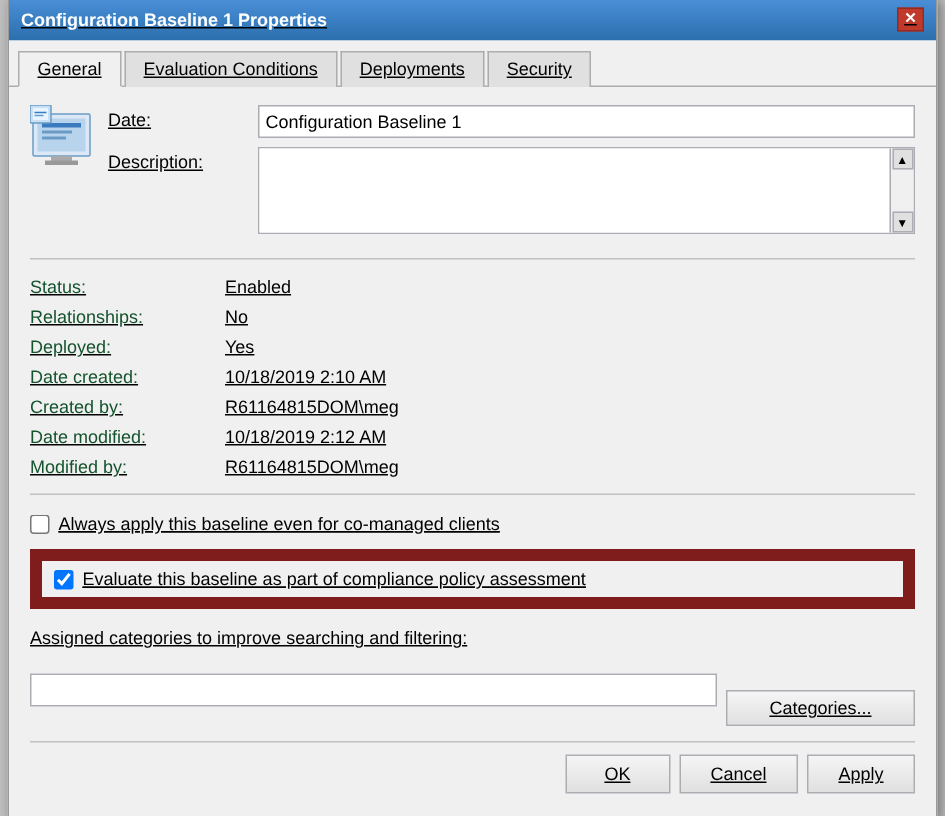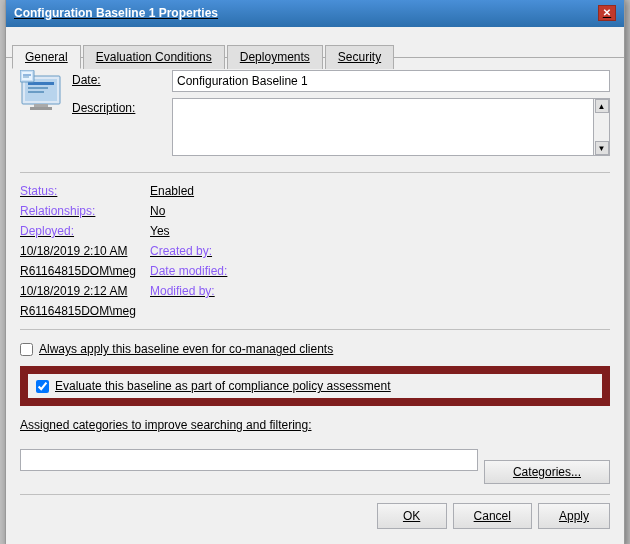--- a/index.html
+++ b/index.html
@@ -57,21 +57,21 @@
       gap: 2px;
     }
     .tab {
       padding: 4px 12px;
       border: 1px solid #adadad;
       background: #e0e0e0;
       cursor: pointer;
       font-size: 12px;
       border-bottom: none;
       position: relative;
-      top: 12px;
+      top: 1px;
     }
     .tab.active {
       background: #f0f0f0;
       border-bottom: 1px solid #f0f0f0;
       z-index: 1;
       font-weight: normal;
     }
     .content {
       padding: 12px 14px;
       background: #f0f0f0;
@@ -143,21 +143,21 @@
       border-top: 1px solid #c0c0c0;
       margin: 10px 0;
     }
     .info-grid {
       display: grid;
       grid-template-columns: 130px 1fr;
       gap: 4px 0;
       margin-bottom: 10px;
     }
     .info-label {
-      color: #8b5cf6;
+      color: #14532d;
       padding: 1px 0;
     }
     .info-value {
       color: #000;
       padding: 1px 0;
     }
     .checkbox-row {
       display: flex;
       align-items: center;
       gap: 6px;
@@ -327,20 +327,21 @@
     <div class="info-grid">
       <div class="info-label">Status:</div>
       <div class="info-value">Enabled</div>
 
       <div class="info-label">Relationships:</div>
       <div class="info-value">No</div>
 
       <div class="info-label">Deployed:</div>
       <div class="info-value">Yes</div>
 
+      <div class="info-label">Date created:</div>
       <div class="info-value">10/18/2019 2:10 AM</div>
 
       <div class="info-label">Created by:</div>
       <div class="info-value">R61164815DOM\meg</div>
 
       <div class="info-label">Date modified:</div>
       <div class="info-value">10/18/2019 2:12 AM</div>
 
       <div class="info-label">Modified by:</div>
       <div class="info-value">R61164815DOM\meg</div>

